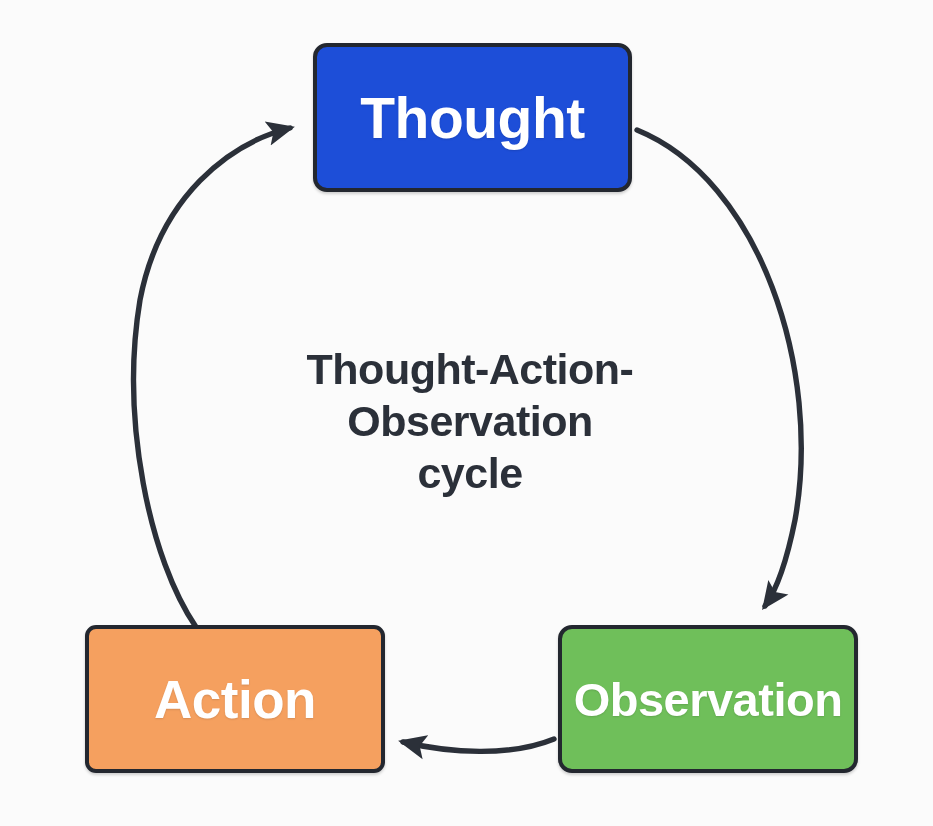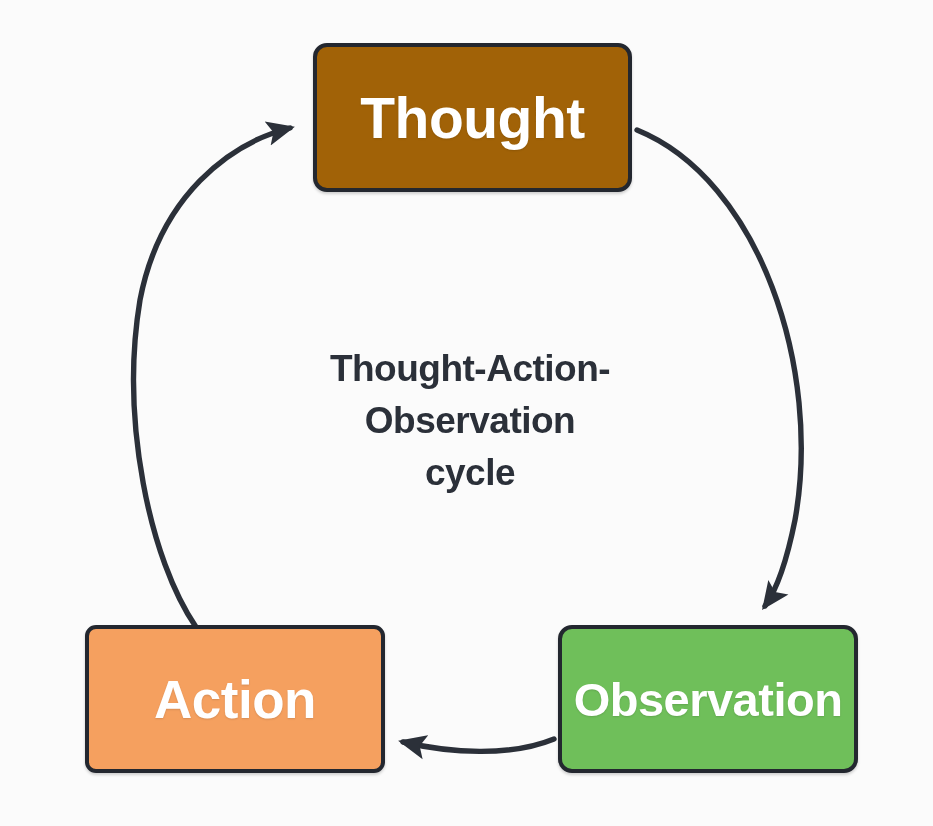--- a/index.html
+++ b/index.html
@@ -37,21 +37,21 @@
     font-weight: bold;
     letter-spacing: -0.5px;
     text-shadow: 0 1px 2px rgba(0,0,0,0.13);
     box-shadow: 0 2px 3px rgba(0,0,0,0.18);
   }
   #node-thought {
     left: 313px;
     top: 43px;
     width: 319px;
     height: 149px;
-    background: #a16207;
+    background: #1d4ed8;
     font-size: 57px;
   }
   #node-action {
     left: 85px;
     top: 625px;
     width: 300px;
     height: 148px;
     background: #f5a05f;
     font-size: 53px;
     border-radius: 11px;
@@ -64,21 +64,21 @@
     background: #6fbf5a;
     font-size: 47px;
   }
   #center-label {
     position: absolute;
     left: 200px;
     top: 343px;
     width: 540px;
     text-align: center;
     color: #2b3039;
-    font-size: 37px;
+    font-size: 43px;
     font-weight: bold;
     line-height: 52px;
     letter-spacing: -0.5px;
     white-space: pre-line;
   }
 </style>
 </head>
 <body>
 
 <div id="canvas">

